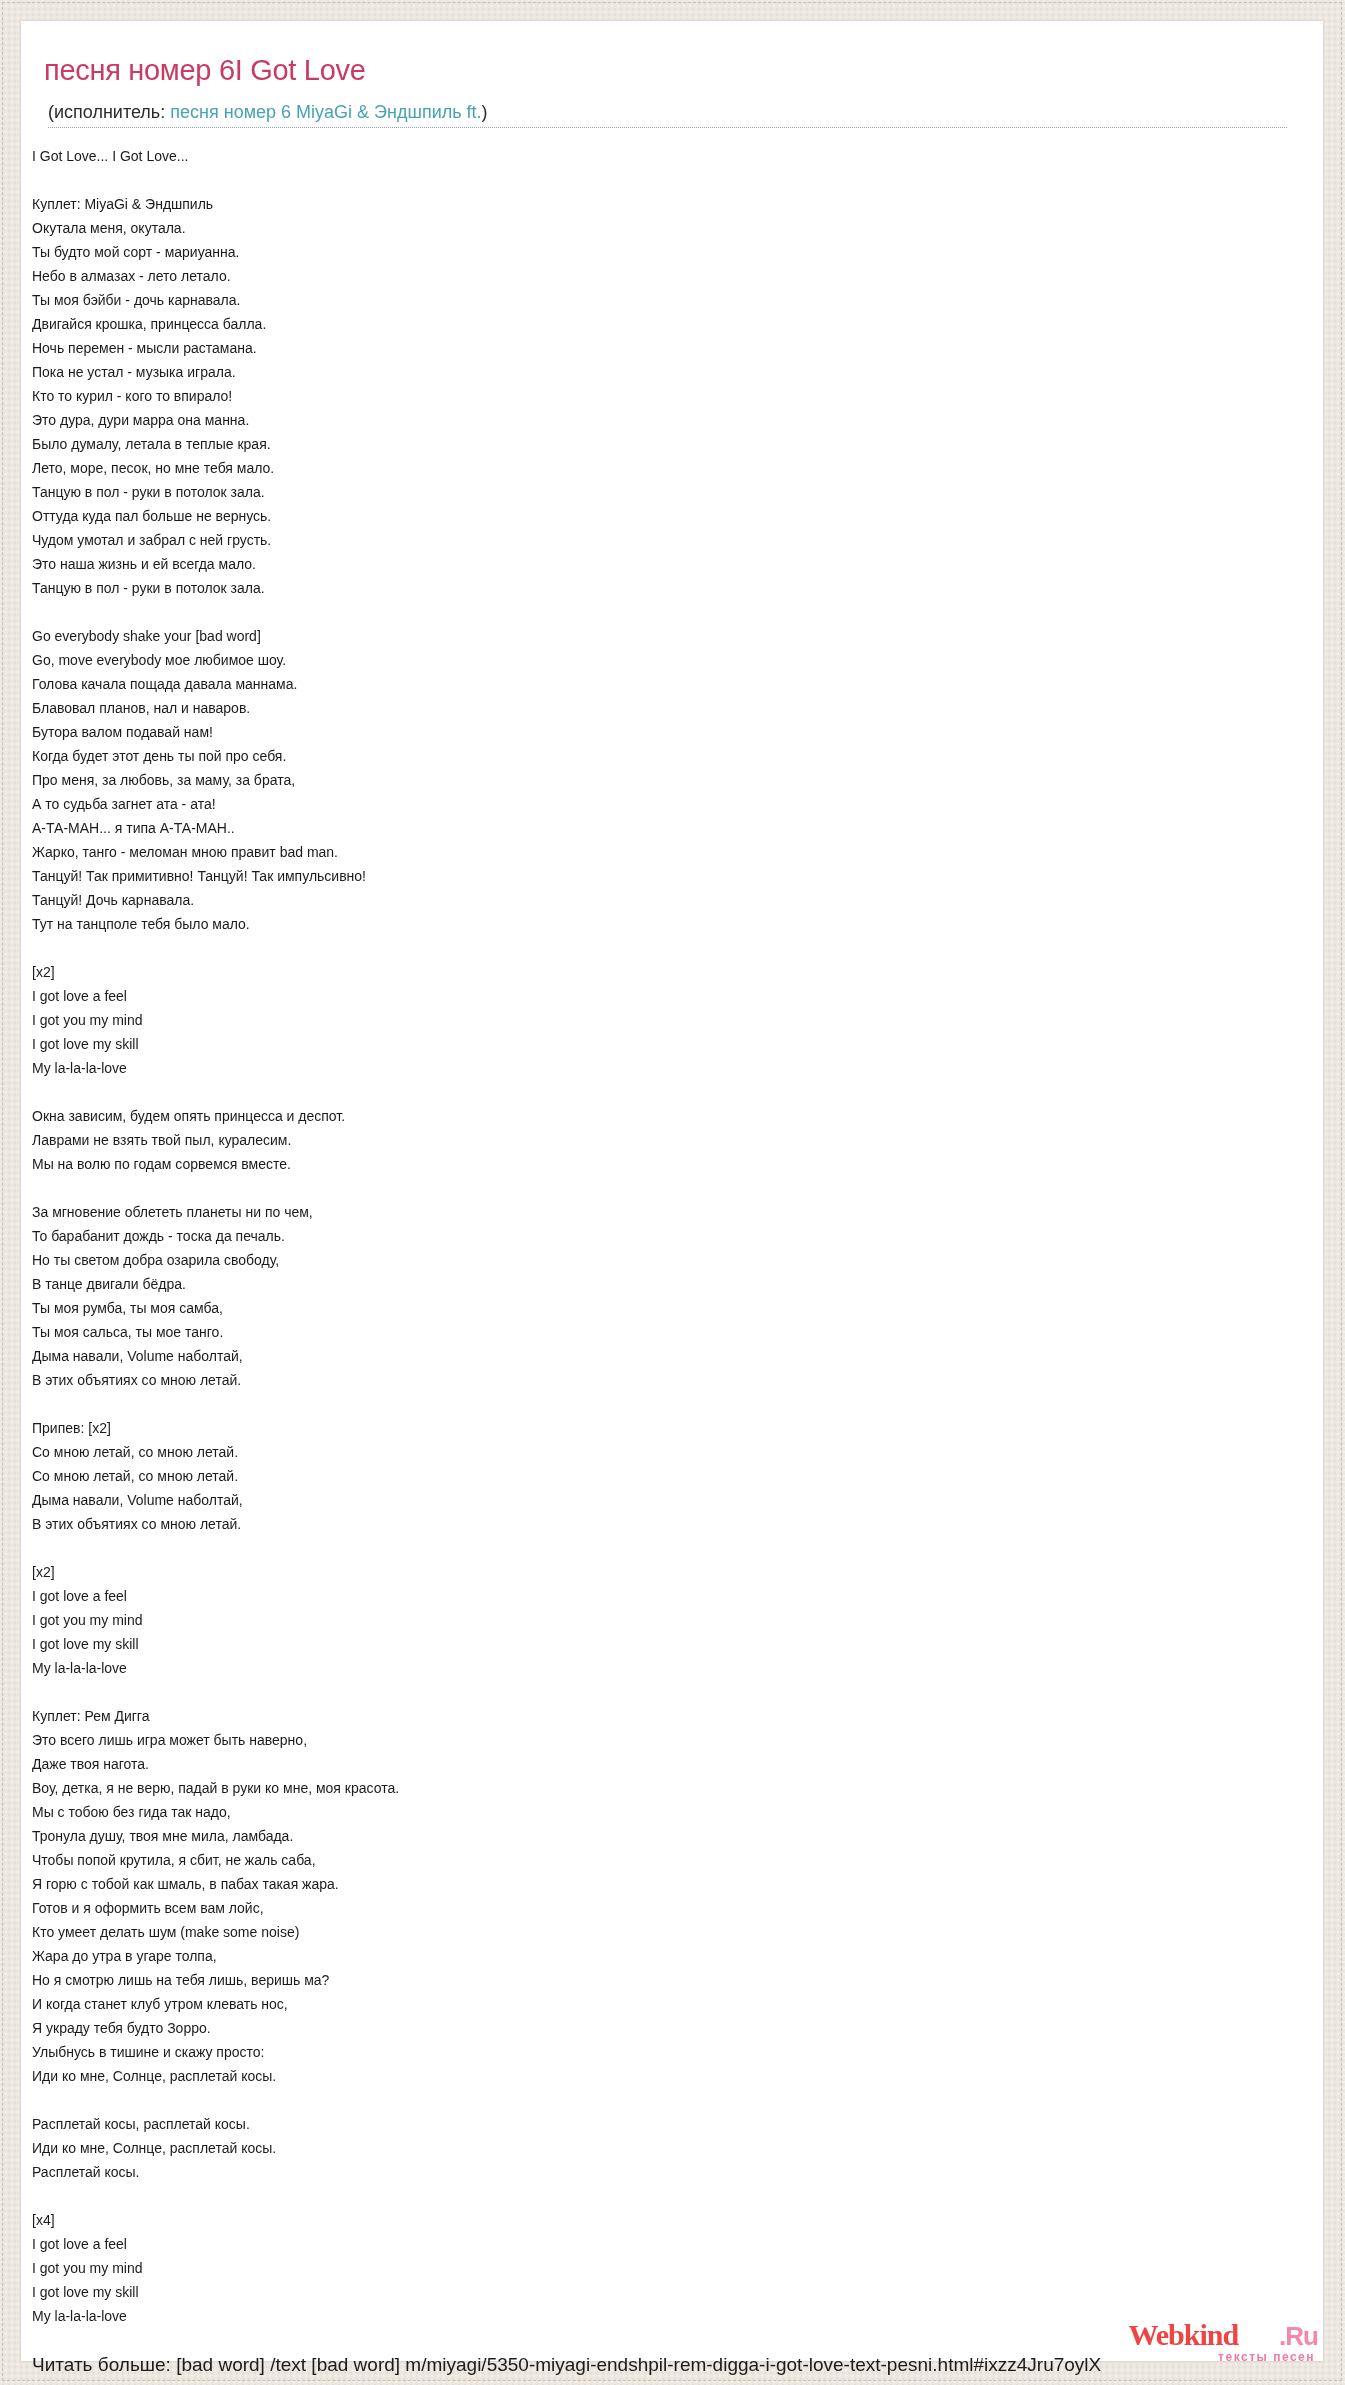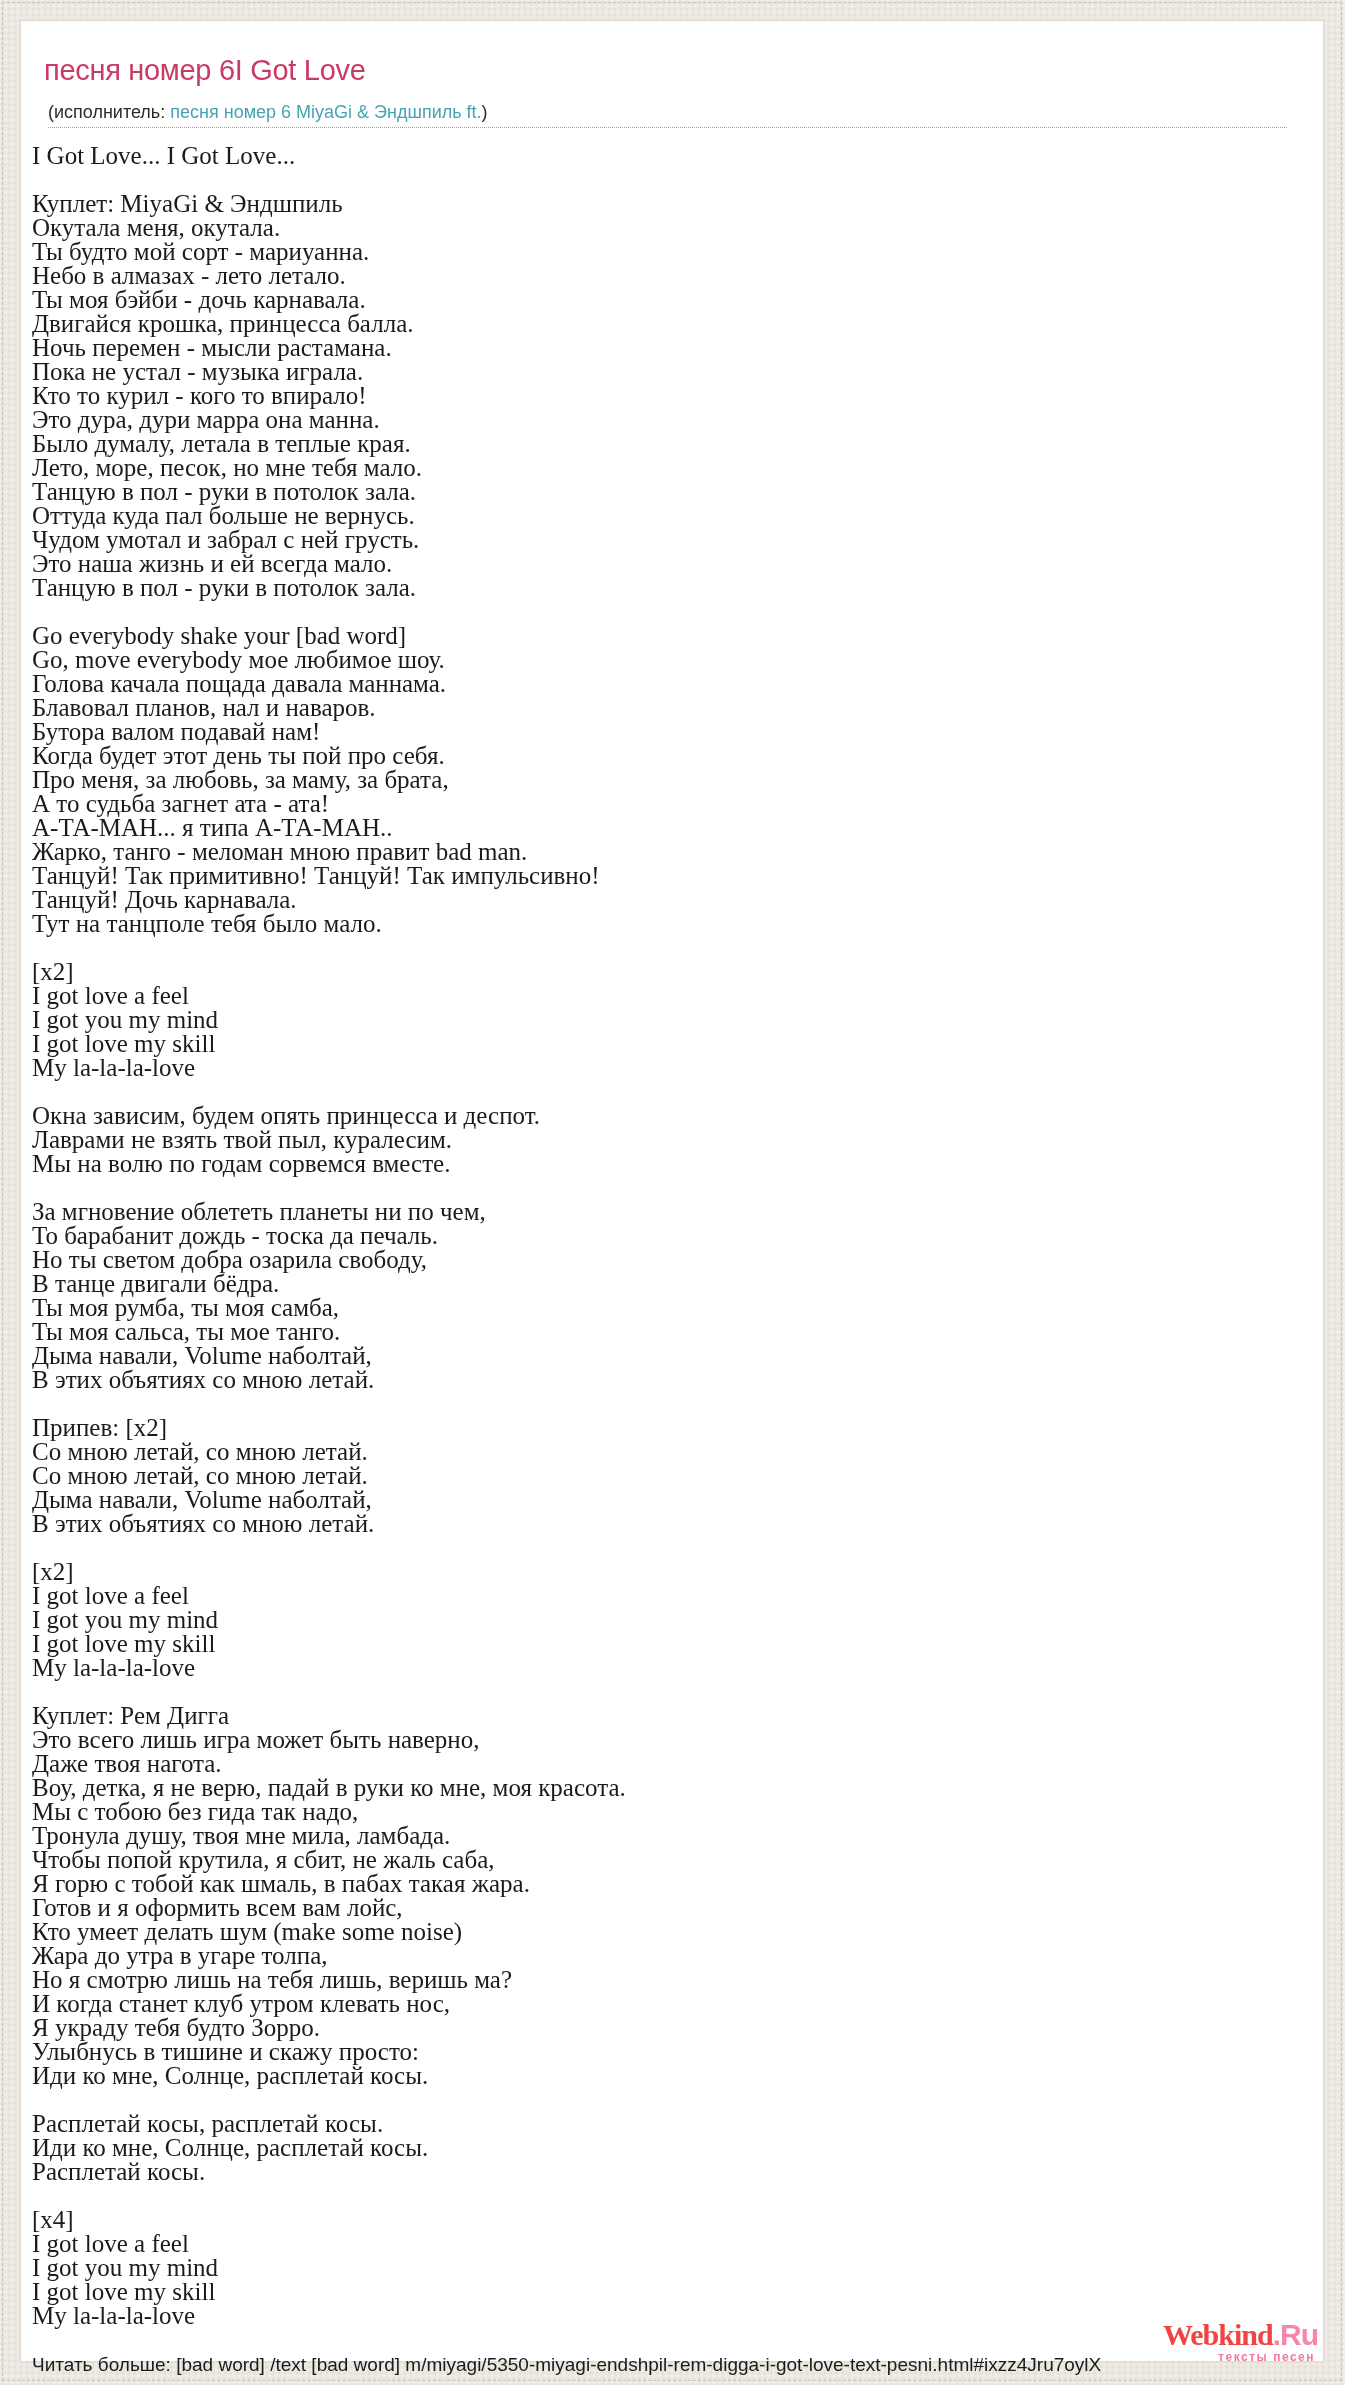--- a/index.html
+++ b/index.html
@@ -52,22 +52,22 @@
     padding-bottom: 4px;
     border-bottom: 1px dotted #97a5ac;
   }
   .artist-link {
     color: #46a3b2;
     text-decoration: none;
     cursor: pointer;
   }
   .lyrics {
     margin-top: 15px;
-    font-family: Liberation Serif, serif;
-    font-size: 25px;
+    font-family: Liberation Sans, sans-serif;
+    font-size: 14px;
     line-height: 24px;
     color: #1b1b1b;
     white-space: pre-line;
   }
   .read-more {
     margin-top: 25px;
     font-family: Liberation Sans, sans-serif;
     font-size: 19px;
     line-height: 24px;
     color: #1b1b1b;
@@ -82,24 +82,25 @@
   }
   .logo-main {
     font-size: 30px;
     font-weight: bold;
     letter-spacing: -1px;
     color: #ef4444;
     line-height: 32px;
     font-family: Liberation Serif, serif;
   }
   .logo-suffix {
-    font-size: 30px;
+    font-size: 26px;
     font-weight: bold;
     letter-spacing: -1px;
     color: #f587a9;
+    padding-left: 41px;
   }
   .logo-tagline {
     font-size: 12px;
     font-weight: bold;
     letter-spacing: 1.5px;
     color: #f4799f;
     line-height: 13px;
     padding-right: 3px;
     margin-top: 0;
   }

